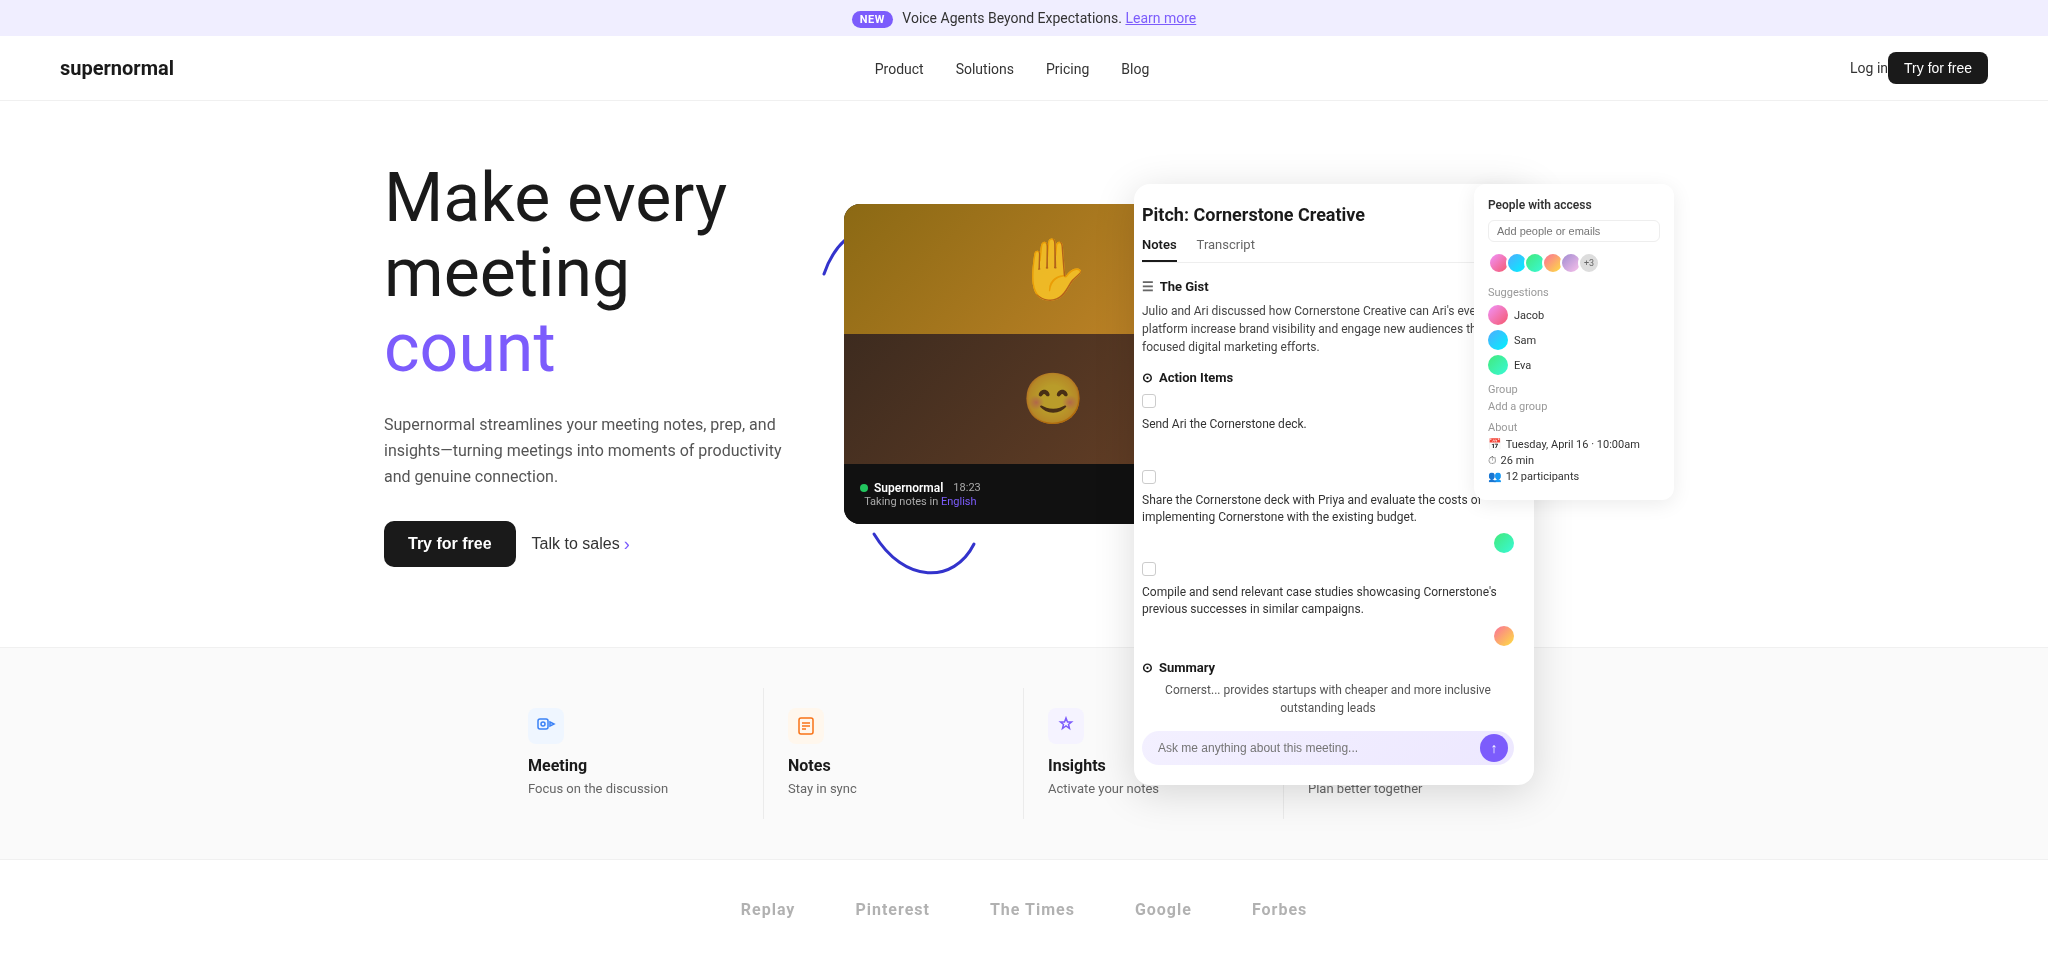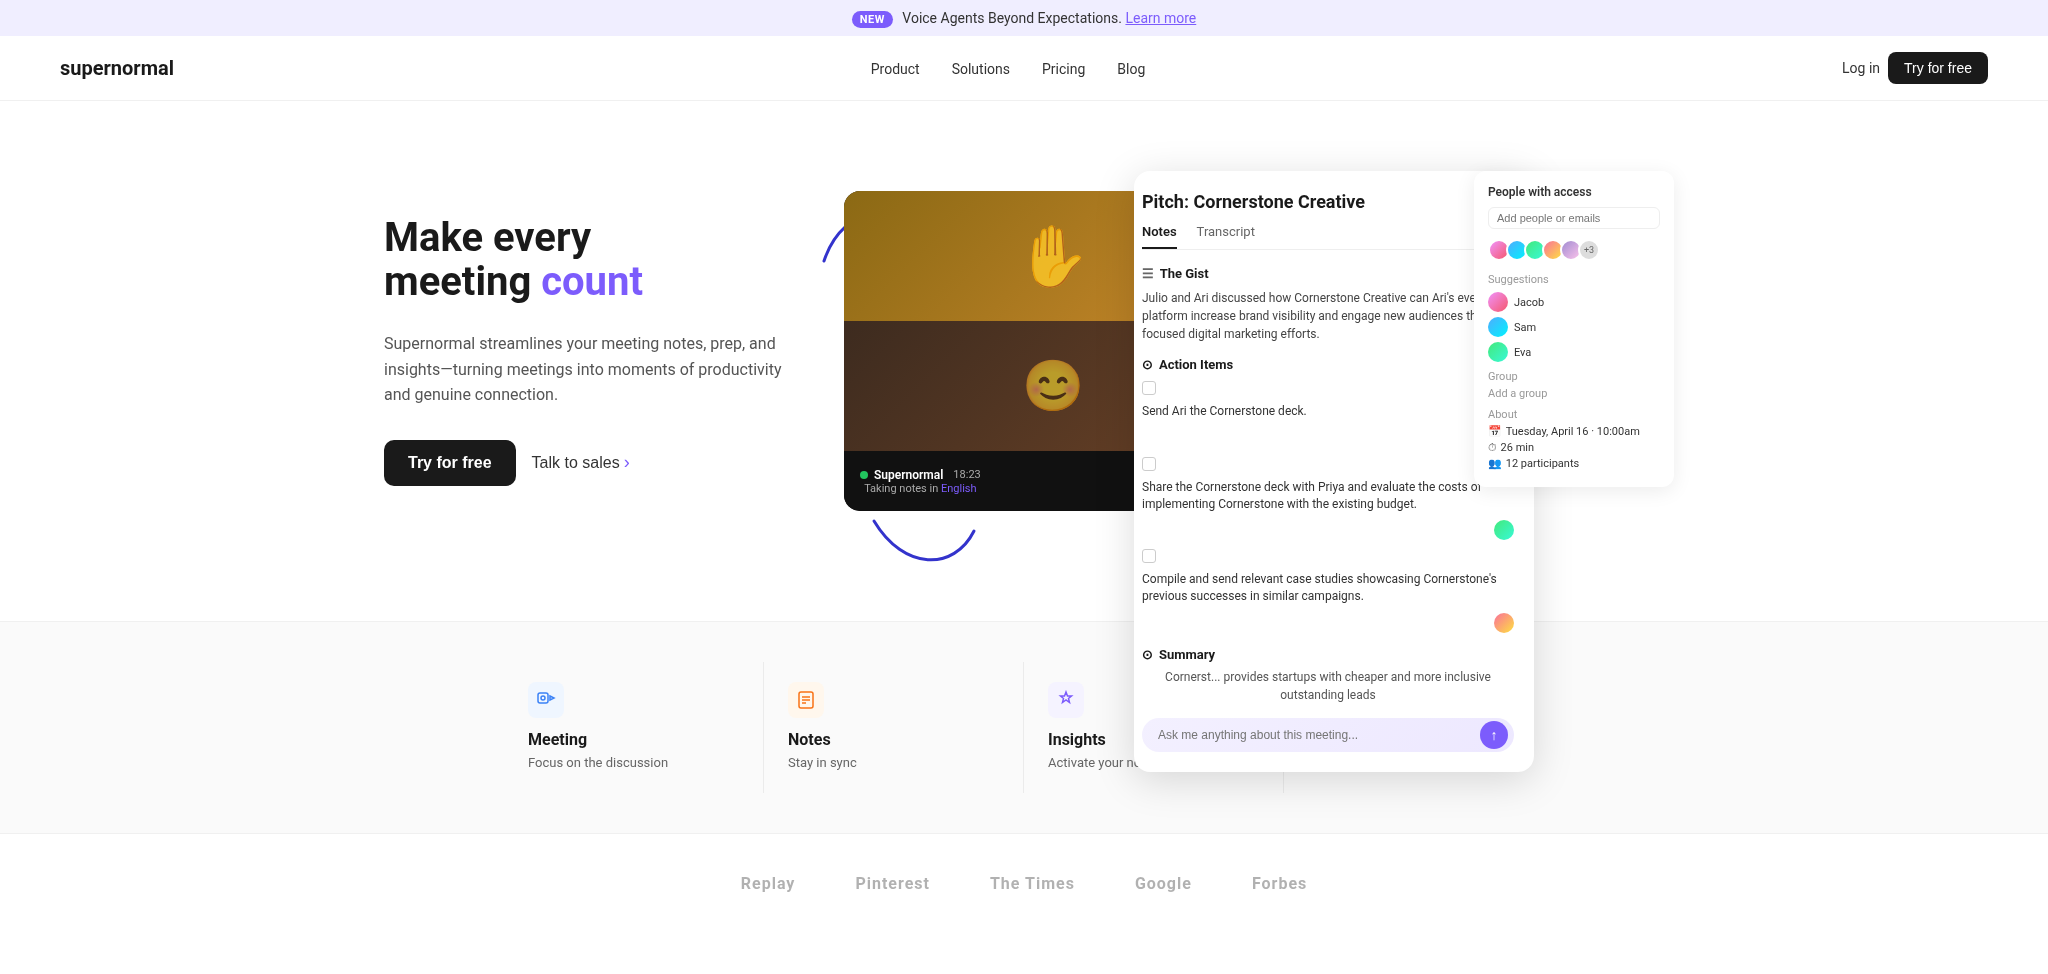--- a/index.html
+++ b/index.html
@@ -52,21 +52,21 @@
       gap: 32px;
       list-style: none;
     }
     .nav-links li a {
       text-decoration: none;
       color: #333;
       font-size: 14px;
     }
     .nav-right {
       display: flex;
-      gap: 8px;
+      gap: 0;
       align-items: center;
     }
     .nav-login {
       font-size: 14px;
       color: #333;
       cursor: pointer;
     }
     .nav-try-btn {
       background: #1a1a1a;
       color: white;
@@ -85,22 +85,22 @@
       padding: 60px 60px 40px 60px;
       max-width: 1400px;
       margin: 0 auto;
       gap: 40px;
     }
     .hero-left {
       flex: 0 0 420px;
       max-width: 420px;
     }
     .hero-title {
-      font-size: 40px;
-      font-weight: 700;
+      font-size: 68px;
+      font-weight: 400;
       line-height: 1.1;
       color: #1a1a1a;
       margin-bottom: 27px;
     }
     .hero-title .accent {
       color: #7c5cfc;
     }
     .hero-subtitle {
       font-size: 16px;
       color: #555;

